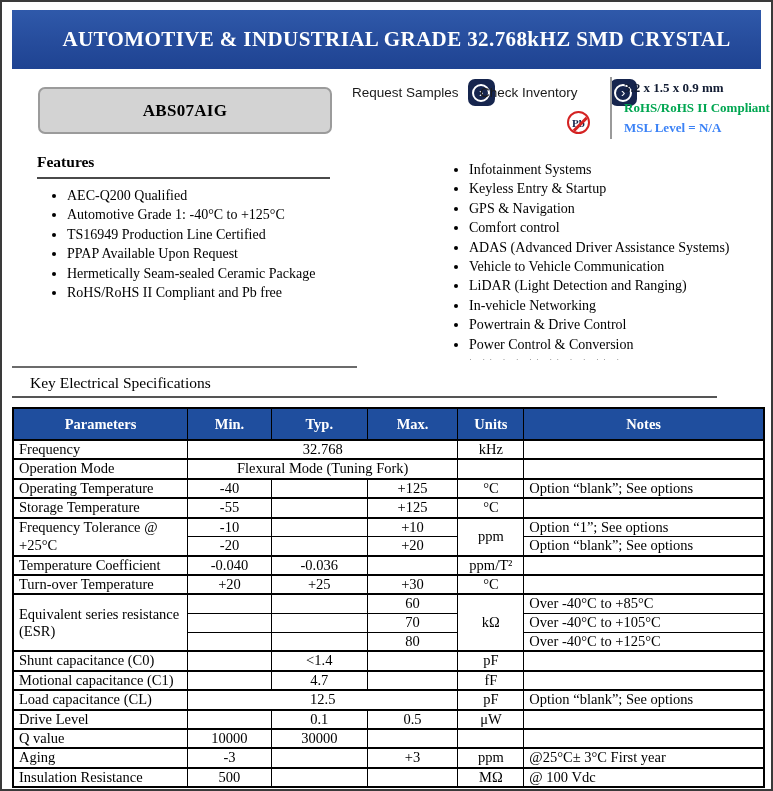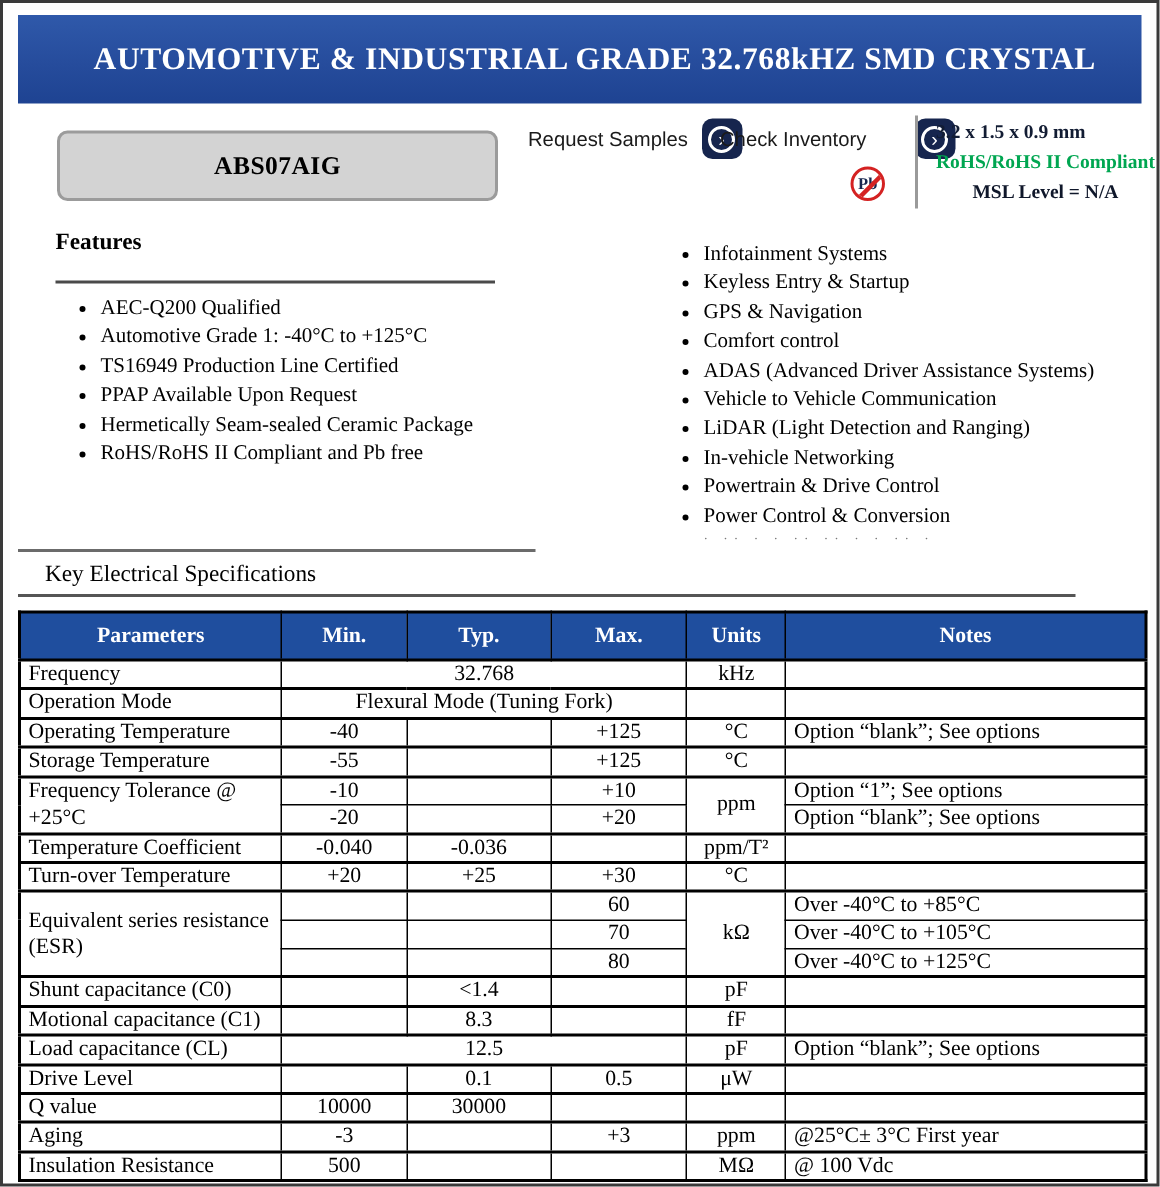--- a/index.html
+++ b/index.html
@@ -56,26 +56,26 @@
     color: #16254e; font-weight: bold; font-size: 11px; overflow: hidden;
   }
   .pb-icon::after {
     content: ""; position: absolute; left: -3px; top: 9px; width: 30px; height: 2.5px;
     background: #d42222; transform: rotate(-45deg);
   }
   .v-divider { position: absolute; left: 608px; top: 8px; width: 2px; height: 62px; background: #9a9a9a; }
   .summary { position: absolute; left: 622px; top: 9px; font-size: 13px; font-weight: bold; line-height: 20px; }
   .summary .dims { color: #121c33; }
   .summary .rohs { color: #00A651; font-family: Liberation Serif, serif; }
-  .summary .msl  { color: #0f172a; text-align: center; }
+  .summary .msl  { color: #3b82f6; }
   
   .columns { display: flex; margin: 0 8px 0 35px; }
   .col-features { width: 402px; }
   .col-apps { flex: 1; }
-  .col-head { font-size: 15.5px; font-weight: bold; width: 293px; border-bottom: 2px solid #4a4a4a; padding-bottom: 16px; }
+  .col-head { font-size: 15.5px; font-weight: bold; width: 293px; border-bottom: 2px solid #4a4a4a; padding-bottom: 6px; }
   .bullets { list-style: disc; margin-top: 7px; padding-left: 30px; font-size: 14px; }
   .bullets li { line-height: 19.4px; }
   .clipped-line { height: 7px; overflow: hidden; color: #777; font-size: 9px; letter-spacing: 4px; padding-left: 30px; }
   
   .stray-rule { margin: 5px 0 0 10px; width: 345px; height: 2px; background: #6b6b6b; }
   .ks-head {
     margin: 6px 10px 0 10px; width: 705px;
     border-bottom: 2px solid #555; padding: 0 0 4px 18px;
     font-size: 15.5px; font-weight: normal;
   }
@@ -273,21 +273,21 @@
       <td class="c-param">Shunt capacitance (C0)</td>
       <td class="c-num"></td>
       <td class="c-num">&lt;1.4</td>
       <td class="c-num"></td>
       <td class="c-units">pF</td>
       <td class="c-notes"></td>
     </tr>
     <tr class="grp">
       <td class="c-param">Motional capacitance (C1)</td>
       <td class="c-num"></td>
-      <td class="c-num">8.3</td>
+      <td class="c-num">4.7</td>
       <td class="c-num"></td>
       <td class="c-units">fF</td>
       <td class="c-notes"></td>
     </tr>
     <tr class="grp">
       <td class="c-param">Load capacitance (CL)</td>
       <td class="c-span" colspan="3">12.5</td>
       <td class="c-units">pF</td>
       <td class="c-notes">Option “blank”; See options</td>
     </tr>

